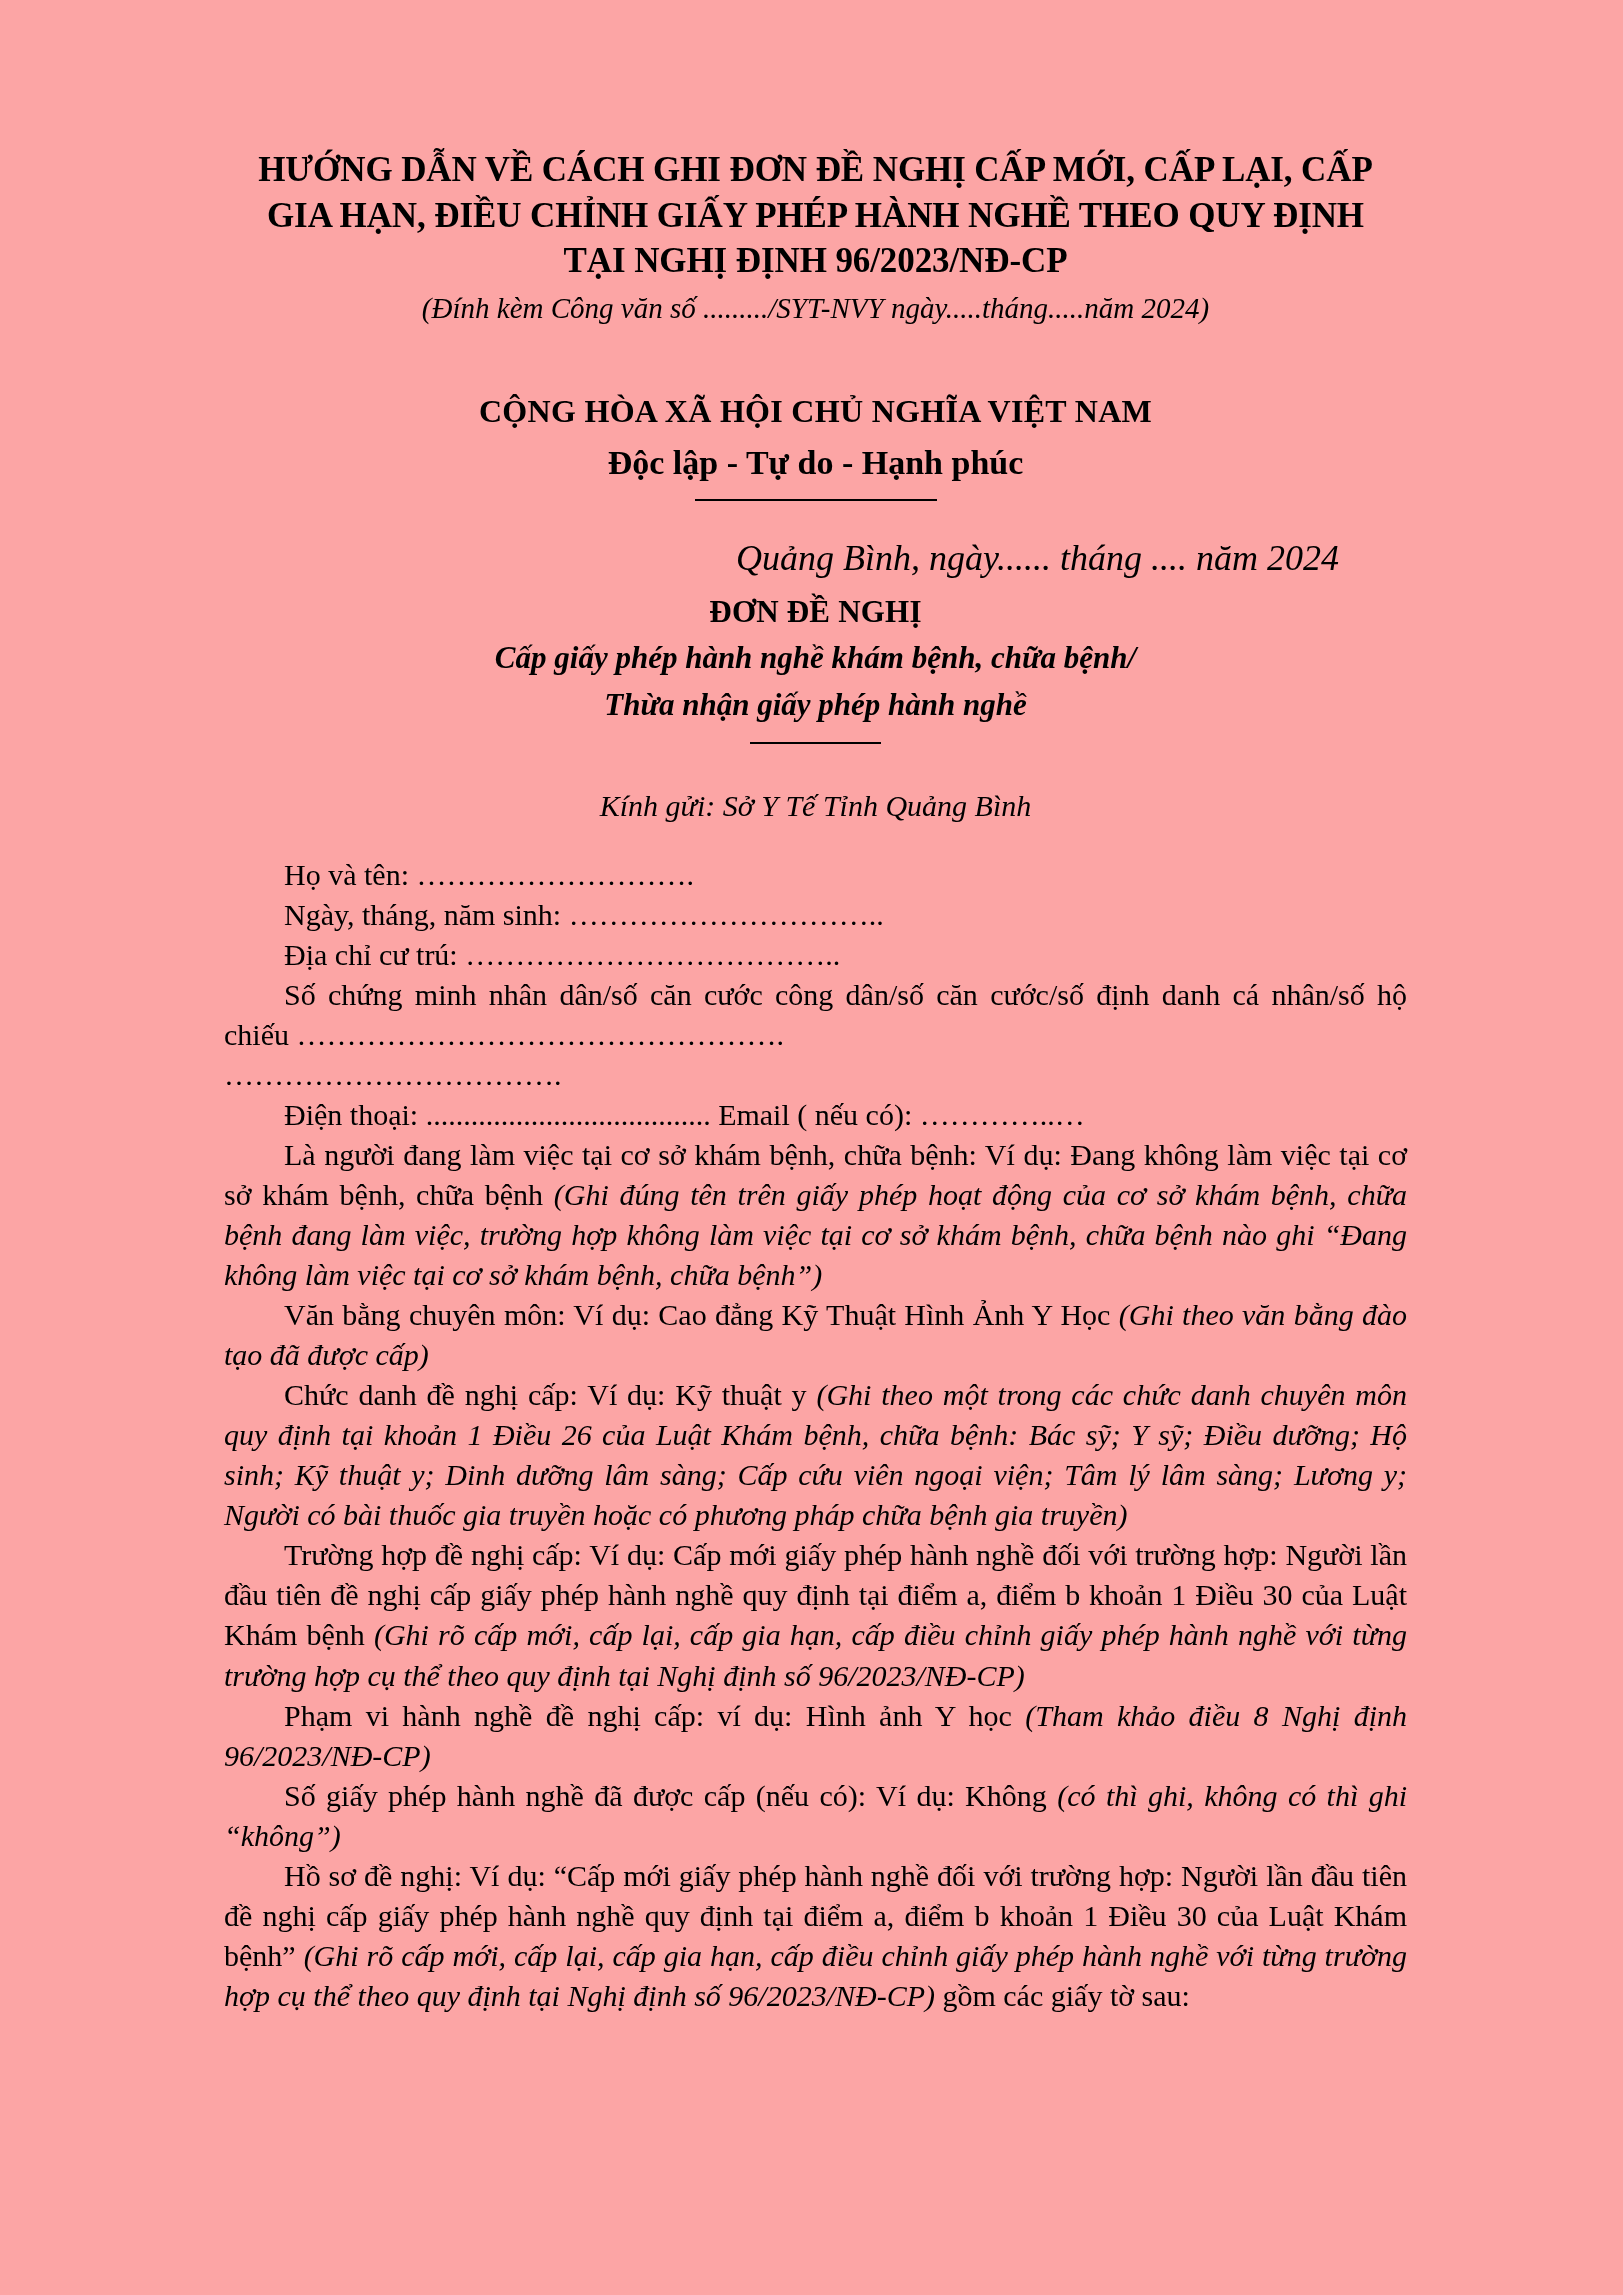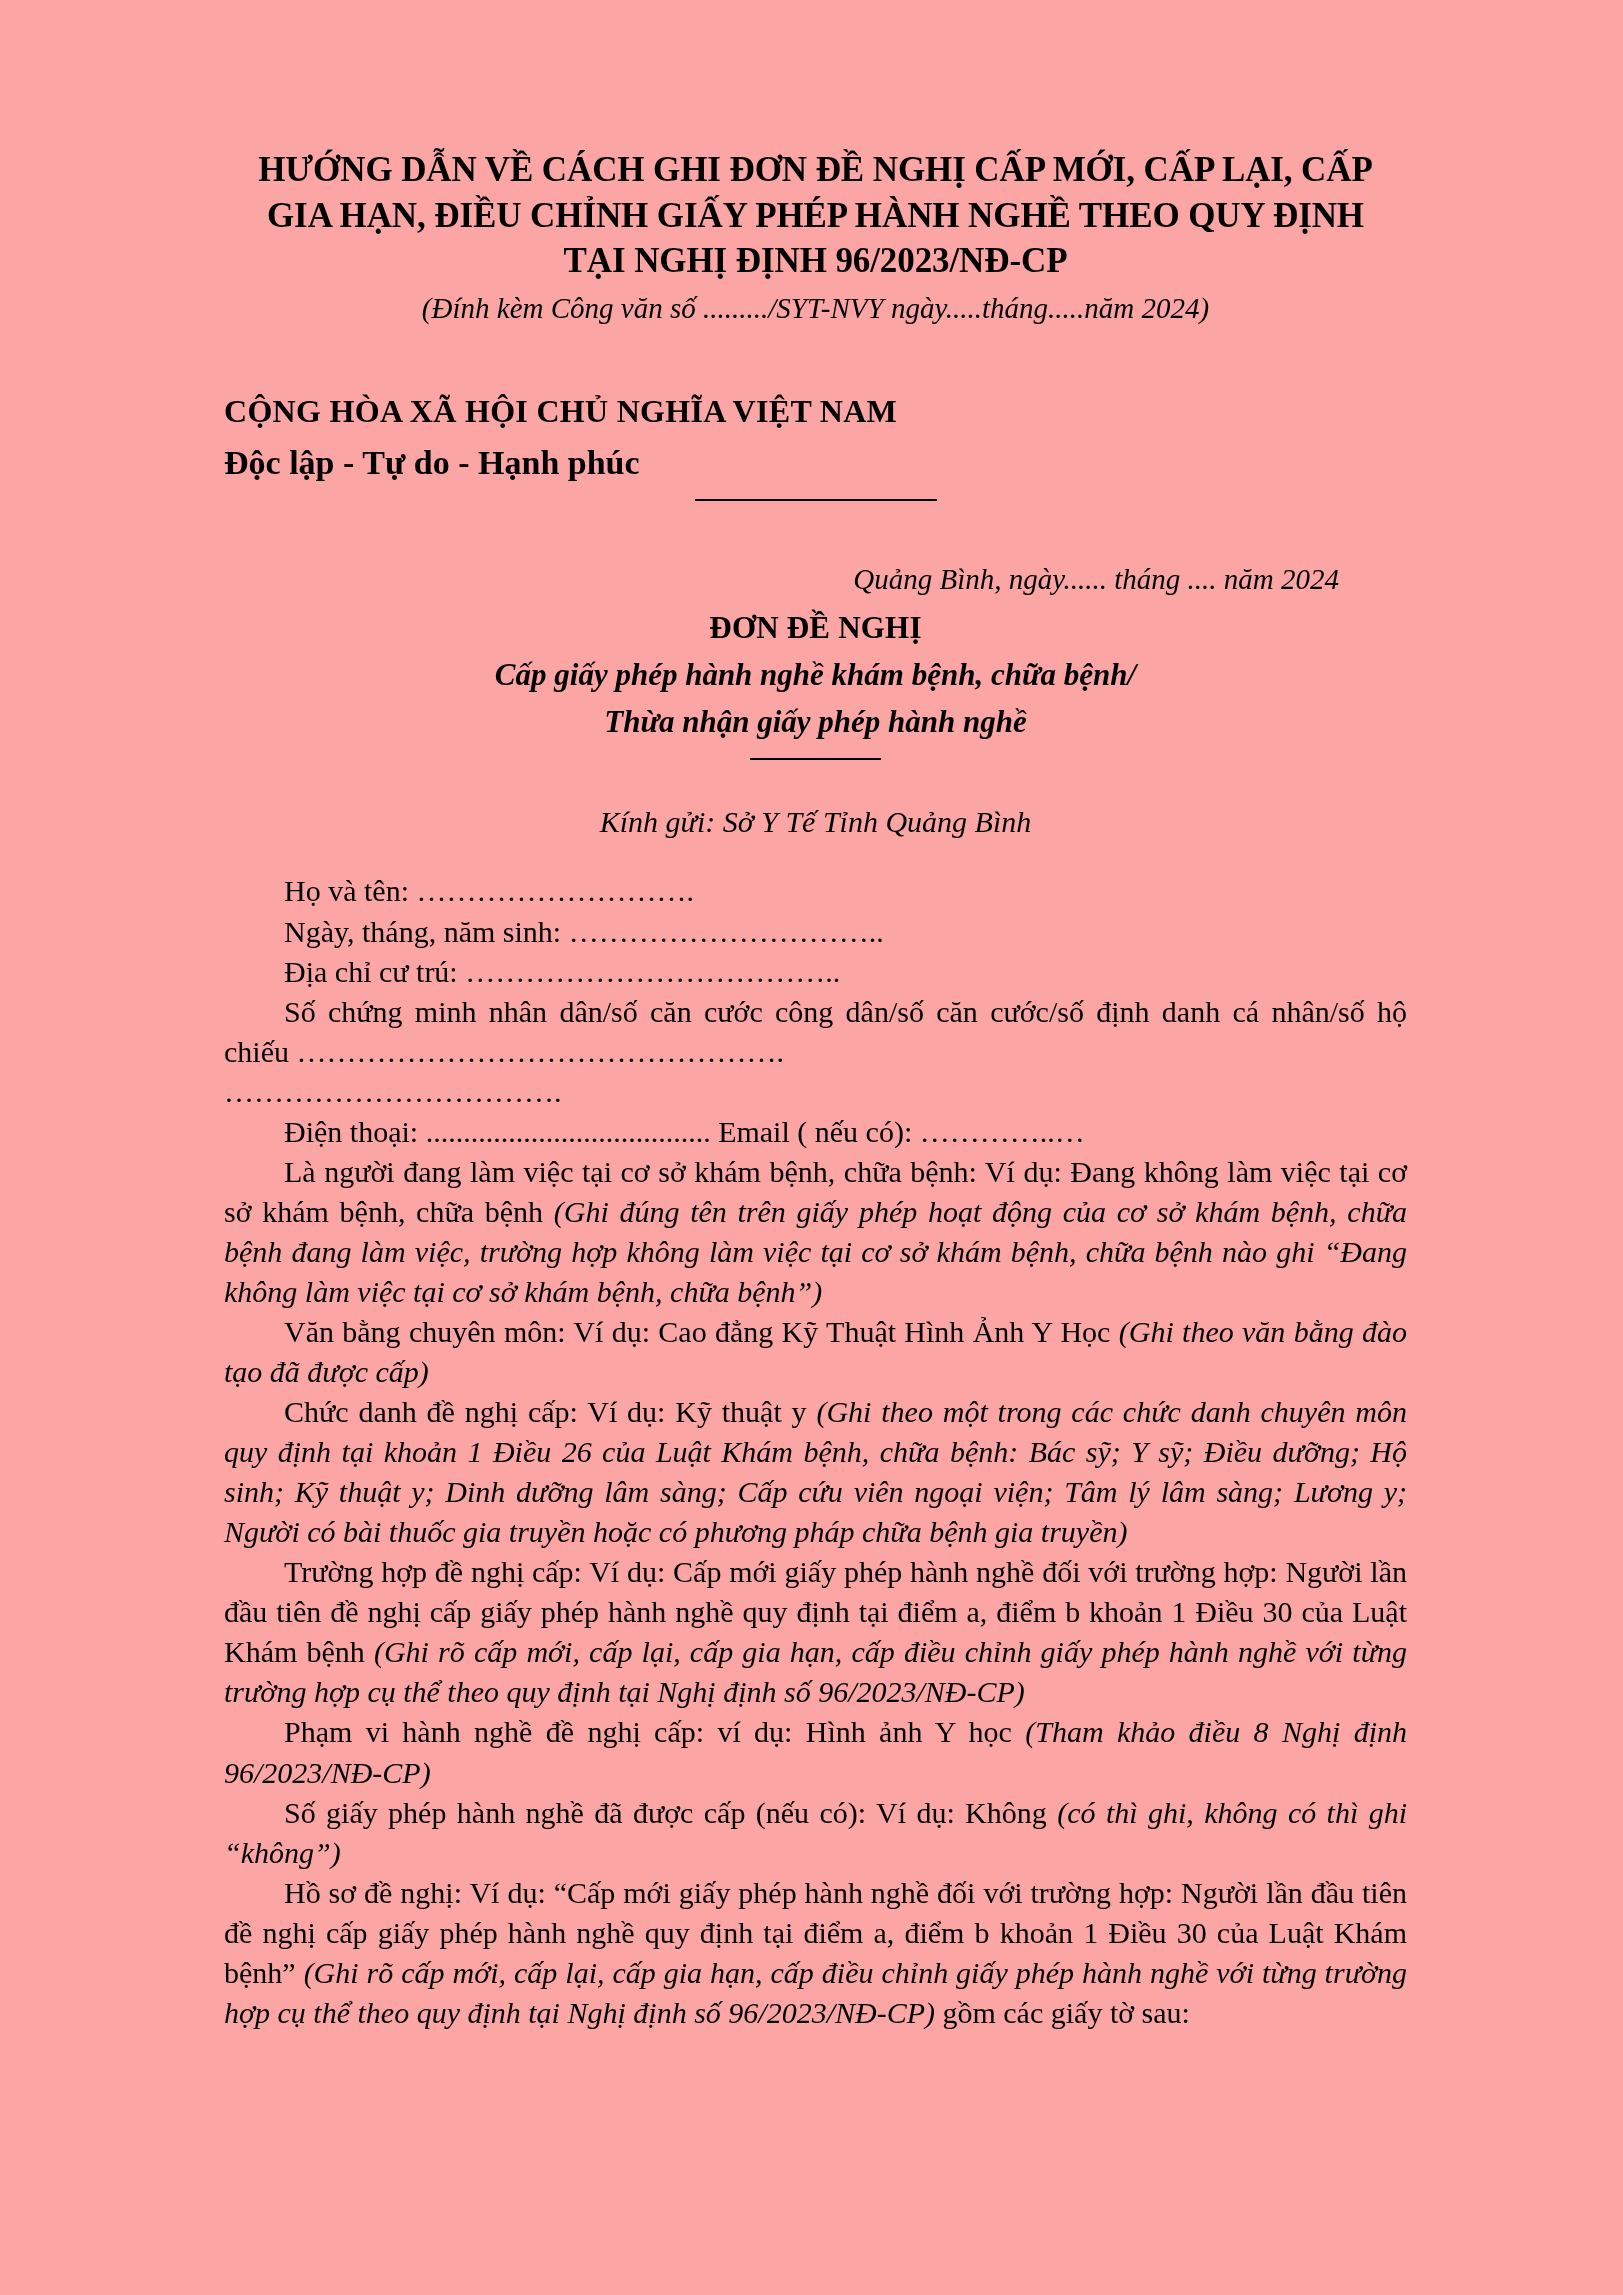--- a/index.html
+++ b/index.html
@@ -41,21 +41,21 @@
     font-size: 29px;
     font-style: italic;
     text-align: center;
     margin: 6.5px 0 0 0;
     line-height: 1.3;
   }
 
   
   .national {
     margin-top: 63px;
-    text-align: left;
+    text-align: center;
   }
   .national .ln1 {
     font-size: 32px;
     font-weight: bold;
     letter-spacing: 0.3px;
     line-height: 1.28;
   }
   .national .ln2 {
     font-size: 34px;
     font-weight: bold;
@@ -64,24 +64,24 @@
   }
   .rule-short {
     width: 242px;
     height: 2px;
     background: #000;
     margin: 14.4px auto 0 auto;
   }
 
   
   .placedate {
-    margin-top: 60px;
+    margin-top: 34px;
     text-align: right;
     padding-right: 68px;
-    font-size: 29px;
+    font-size: 36px;
     font-style: italic;
     line-height: 1.3;
   }
 
   
   .app-head {
     margin-top: 10px;
     text-align: center;
   }
   .app-head .ah1 {

